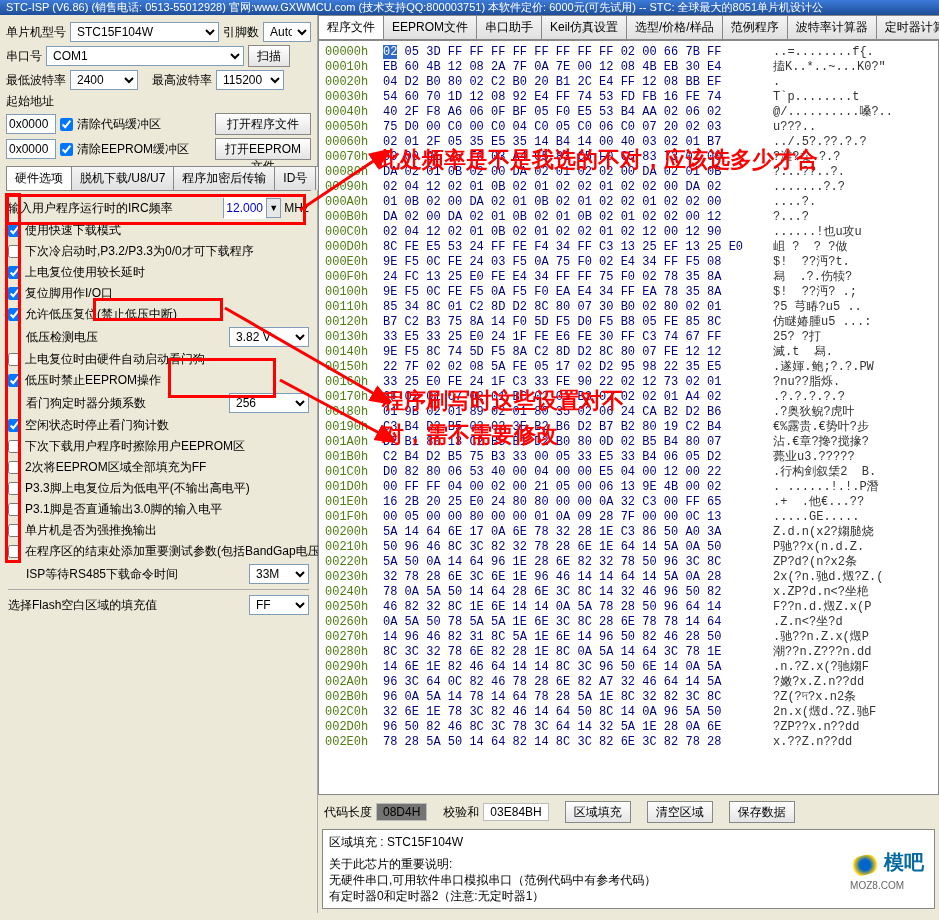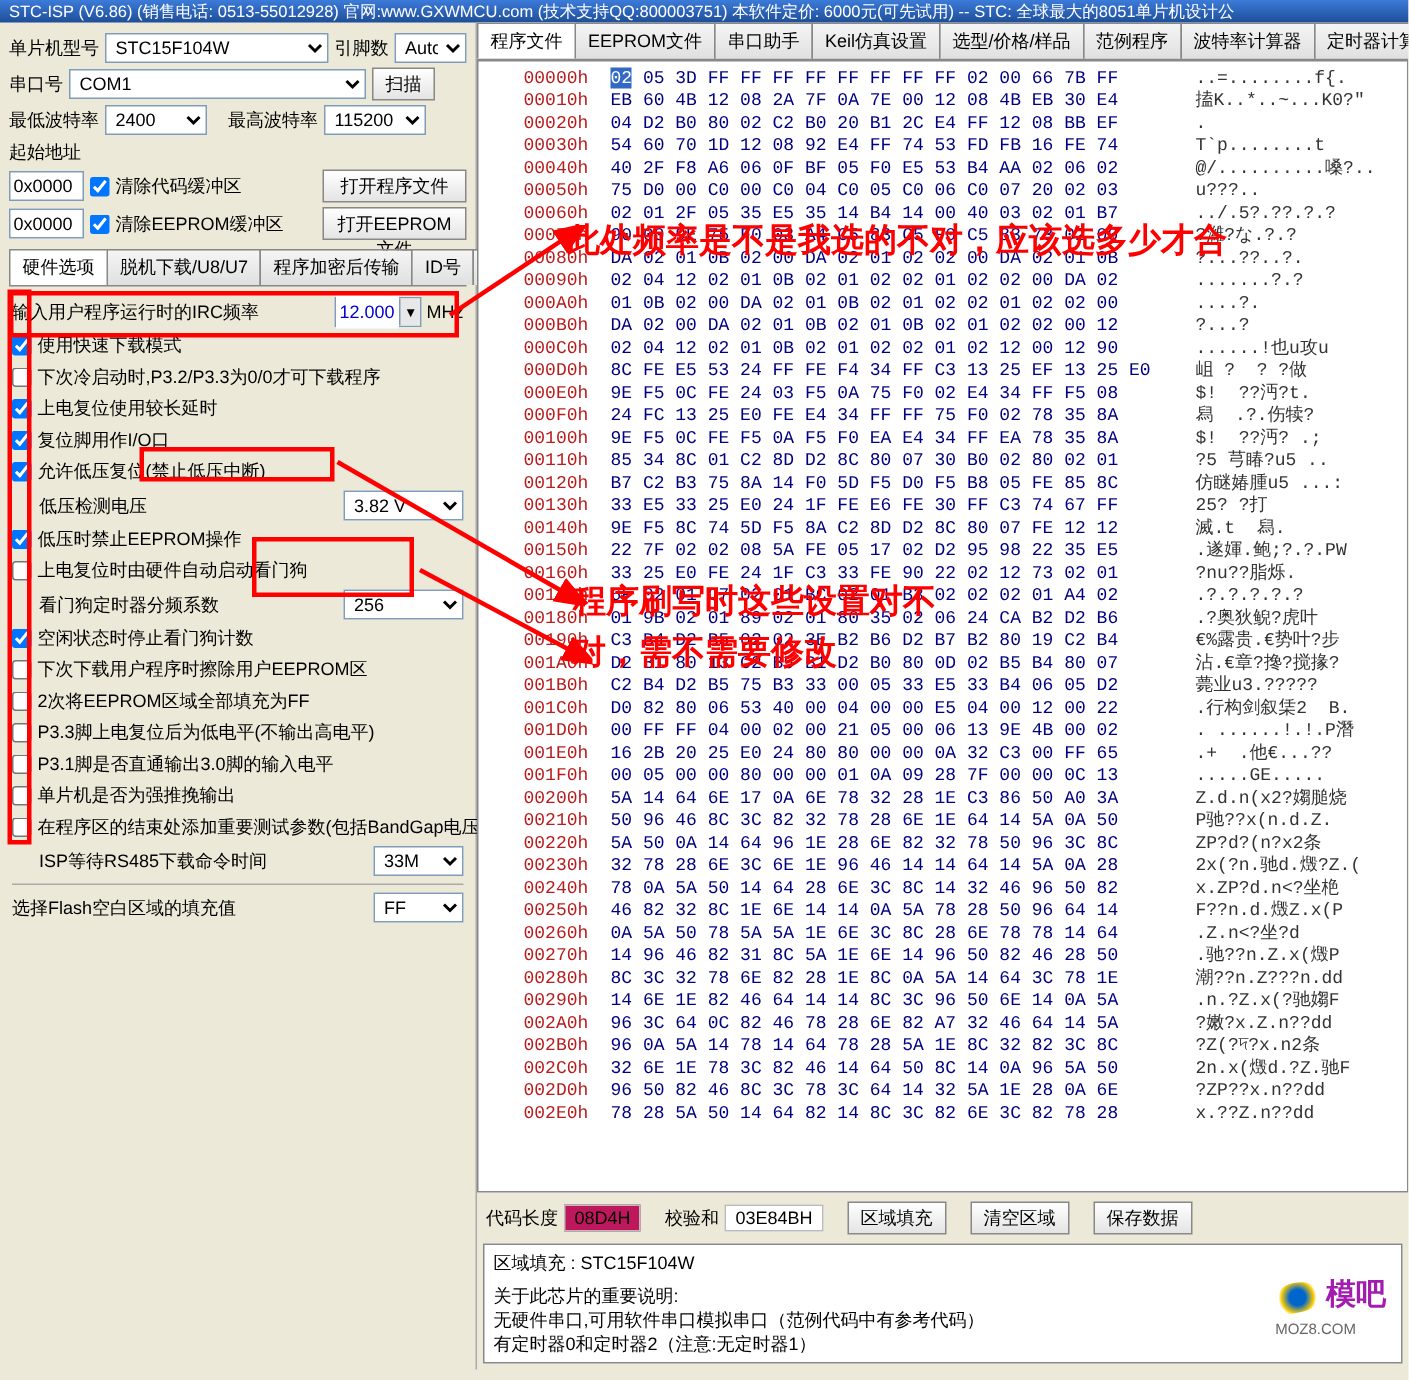--- a/index.html
+++ b/index.html
@@ -17,31 +17,31 @@
 .tabs{display:flex;border-bottom:1px solid #888;font-size:12px;}
 .tab{padding:3px 8px;border:1px solid #888;border-bottom:none;background:linear-gradient(to bottom,#f5f5f5,#e0e0e0);margin-right:-1px;cursor:pointer;white-space:nowrap;}
 .tab.active{background:#fff;position:relative;z-index:1;}
 .options{padding:4px 2px;}
 .opt-row{display:flex;align-items:center;margin:2px 0;padding:1px 0;}
 .opt-row input[type=checkbox]{margin-right:4px;}
 .opt-row label{flex:1;}
 .opt-row select,.opt-row .combo{margin-left:auto;}
 .hex-area{flex:1;background:#fff;border:1px solid #888;font-family:"Courier New",monospace;font-size:12px;padding:4px 6px;overflow:auto;white-space:pre;line-height:15px;position:relative;}
 .hex-line{display:flex;}
-.hex-addr{color:#b91c1c;width:58px;margin-left:24px;}
+.hex-addr{color:#4d7c0f;width:58px;}
 .hex-bytes{color:#000080;width:390px;}
 .hex-bytes .hl{background:#316ac5;color:#fff;}
 .hex-ascii{color:#333;}
 .footer-bar{display:flex;gap:16px;padding:6px;align-items:center;font-size:12px;background:#ece9d8;}
 .footer-label{display:flex;align-items:center;gap:4px;}
 .info-box{border:1px solid #888;background:#fff;padding:4px 6px;font-size:12px;line-height:16px;margin:0 4px 4px 4px;}
 .annot{position:absolute;color:#ff0000;font-weight:bold;font-size:22px;pointer-events:none;font-family:"SimSun","Microsoft YaHei";}
 .red-box{position:absolute;border:3px solid #ff0000;pointer-events:none;}
 .logo{position:absolute;right:15px;bottom:28px;font-size:14px;}
-.logo .moba{font-weight:bold;color:#a21caf;font-size:20px;font-family:Liberation Serif, serif;}
+.logo .moba{font-weight:bold;color:#0369a1;font-size:20px;font-family:Liberation Serif, serif;}
 .logo .site{color:#666;font-size:10px;}
 .logo-bird{display:inline-block;width:30px;height:20px;background:radial-gradient(circle,#0066cc 30%,#ffcc00 60%,transparent 70%);border-radius:50% 50% 50% 0;transform:rotate(-10deg);vertical-align:middle;}
 svg.arrow{position:absolute;pointer-events:none;}
 .combo{display:inline-flex;border:1px solid #7f9db9;background:#fff;height:20px;align-items:center;}
 .combo input{border:none;height:22px;padding:0 2px;width:42px;}
 .combo .dd{width:14px;height:18px;border-left:1px solid #7f9db9;display:flex;align-items:center;justify-content:center;background:#e8e8e8;font-size:9px;}
 </style>
 </head>
 <body>
 
@@ -120,26 +120,26 @@
             <input type="checkbox" checked="" style="">
             <label>允许低压复位(禁止低压中断)</label>
           </div>
         </div>
       <div class="opt-row" style="padding-left:18px">
         <label>低压检测电压</label>
         <select style="width:80px;margin-left:8px"><option>3.82 V</option></select>
       </div>
       <div id="opts-block-2">
           <div class="opt-row">
+            <input type="checkbox" style="">
+            <label>上电复位时由硬件自动启动看门狗</label>
+          </div>
+          <div class="opt-row">
             <input type="checkbox" checked="" style="">
             <label>低压时禁止EEPROM操作</label>
-          </div>
-          <div class="opt-row">
-            <input type="checkbox" style="">
-            <label>上电复位时由硬件自动启动看门狗</label>
           </div>
         </div>
       <div class="opt-row" style="padding-left:18px">
         <label>看门狗定时器分频系数</label>
         <select style="width:80px;margin-left:8px"><option>256</option></select>
       </div>
       <div id="opts-block-3">
           <div class="opt-row">
             <input type="checkbox" checked="" style="">
             <label>空闲状态时停止看门狗计数</label>
@@ -189,21 +189,21 @@
         <div class="tab">Keil仿真设置</div>
         <div class="tab">选型/价格/样品</div>
         <div class="tab">范例程序</div>
         <div class="tab">波特率计算器</div>
         <div class="tab">定时器计算器</div>
       </div>
     <div class="hex-area" id="hex-area"><div class="hex-line"><span class="hex-addr">00000h</span>  <span class="hex-bytes"><span class="hl">02</span> 05 3D FF FF FF FF FF FF FF FF 02 00 66 7B FF</span>   <span class="hex-ascii">..=........f{.</span></div><div class="hex-line"><span class="hex-addr">00010h</span>  <span class="hex-bytes">EB 60 4B 12 08 2A 7F 0A 7E 00 12 08 4B EB 30 E4</span>   <span class="hex-ascii">搕K..*..~...K0?"</span></div><div class="hex-line"><span class="hex-addr">00020h</span>  <span class="hex-bytes">04 D2 B0 80 02 C2 B0 20 B1 2C E4 FF 12 08 BB EF</span>   <span class="hex-ascii">.</span></div><div class="hex-line"><span class="hex-addr">00030h</span>  <span class="hex-bytes">54 60 70 1D 12 08 92 E4 FF 74 53 FD FB 16 FE 74</span>   <span class="hex-ascii">T`p........t</span></div><div class="hex-line"><span class="hex-addr">00040h</span>  <span class="hex-bytes">40 2F F8 A6 06 0F BF 05 F0 E5 53 B4 AA 02 06 02</span>   <span class="hex-ascii">@/..........嗓?..</span></div><div class="hex-line"><span class="hex-addr">00050h</span>  <span class="hex-bytes">75 D0 00 C0 00 C0 04 C0 05 C0 06 C0 07 20 02 03</span>   <span class="hex-ascii">u???..</span></div><div class="hex-line"><span class="hex-addr">00060h</span>  <span class="hex-bytes">02 01 2F 05 35 E5 35 14 B4 14 00 40 03 02 01 B7</span>   <span class="hex-ascii">../.5?.??.?.?</span></div><div class="hex-line"><span class="hex-addr">00070h</span>  <span class="hex-bytes">90 00 9E 75 F0 03 A4 C5 83 C5 F0 C5 83 73 02 00</span>   <span class="hex-ascii">?濰?な.?.?</span></div><div class="hex-line"><span class="hex-addr">00080h</span>  <span class="hex-bytes">DA 02 01 0B 02 00 DA 02 01 02 02 00 DA 02 01 0B</span>   <span class="hex-ascii">?...??..?.</span></div><div class="hex-line"><span class="hex-addr">00090h</span>  <span class="hex-bytes">02 04 12 02 01 0B 02 01 02 02 01 02 02 00 DA 02</span>   <span class="hex-ascii">.......?.?</span></div><div class="hex-line"><span class="hex-addr">000A0h</span>  <span class="hex-bytes">01 0B 02 00 DA 02 01 0B 02 01 02 02 01 02 02 00</span>   <span class="hex-ascii">....?.</span></div><div class="hex-line"><span class="hex-addr">000B0h</span>  <span class="hex-bytes">DA 02 00 DA 02 01 0B 02 01 0B 02 01 02 02 00 12</span>   <span class="hex-ascii">?...?</span></div><div class="hex-line"><span class="hex-addr">000C0h</span>  <span class="hex-bytes">02 04 12 02 01 0B 02 01 02 02 01 02 12 00 12 90</span>   <span class="hex-ascii">......!也u攻u</span></div><div class="hex-line"><span class="hex-addr">000D0h</span>  <span class="hex-bytes">8C FE E5 53 24 FF FE F4 34 FF C3 13 25 EF 13 25 E0</span>   <span class="hex-ascii">岨 ?  ? ?做</span></div><div class="hex-line"><span class="hex-addr">000E0h</span>  <span class="hex-bytes">9E F5 0C FE 24 03 F5 0A 75 F0 02 E4 34 FF F5 08</span>   <span class="hex-ascii">$!  ??沔?t.</span></div><div class="hex-line"><span class="hex-addr">000F0h</span>  <span class="hex-bytes">24 FC 13 25 E0 FE E4 34 FF FF 75 F0 02 78 35 8A</span>   <span class="hex-ascii">舄  .?.伤犊?</span></div><div class="hex-line"><span class="hex-addr">00100h</span>  <span class="hex-bytes">9E F5 0C FE F5 0A F5 F0 EA E4 34 FF EA 78 35 8A</span>   <span class="hex-ascii">$!  ??沔? .;</span></div><div class="hex-line"><span class="hex-addr">00110h</span>  <span class="hex-bytes">85 34 8C 01 C2 8D D2 8C 80 07 30 B0 02 80 02 01</span>   <span class="hex-ascii">?5 芎睶?u5 ..</span></div><div class="hex-line"><span class="hex-addr">00120h</span>  <span class="hex-bytes">B7 C2 B3 75 8A 14 F0 5D F5 D0 F5 B8 05 FE 85 8C</span>   <span class="hex-ascii">仿瞇媋腫u5 ...:</span></div><div class="hex-line"><span class="hex-addr">00130h</span>  <span class="hex-bytes">33 E5 33 25 E0 24 1F FE E6 FE 30 FF C3 74 67 FF</span>   <span class="hex-ascii">25? ?打</span></div><div class="hex-line"><span class="hex-addr">00140h</span>  <span class="hex-bytes">9E F5 8C 74 5D F5 8A C2 8D D2 8C 80 07 FE 12 12</span>   <span class="hex-ascii">滅.t  舄.</span></div><div class="hex-line"><span class="hex-addr">00150h</span>  <span class="hex-bytes">22 7F 02 02 08 5A FE 05 17 02 D2 95 98 22 35 E5</span>   <span class="hex-ascii">.遂媈.鲍;?.?.PW</span></div><div class="hex-line"><span class="hex-addr">00160h</span>  <span class="hex-bytes">33 25 E0 FE 24 1F C3 33 FE 90 22 02 12 73 02 01</span>   <span class="hex-ascii">?nu??脂烁.</span></div><div class="hex-line"><span class="hex-addr">00170h</span>  <span class="hex-bytes">6F 02 01 C7 02 01 BC 02 01 B3 02 02 02 01 A4 02</span>   <span class="hex-ascii">.?.?.?.?.?</span></div><div class="hex-line"><span class="hex-addr">00180h</span>  <span class="hex-bytes">01 9B 02 01 89 02 01 80 35 02 06 24 CA B2 D2 B6</span>   <span class="hex-ascii">.?奥狄鲵?虎叶</span></div><div class="hex-line"><span class="hex-addr">00190h</span>  <span class="hex-bytes">C3 B4 D2 B5 02 02 3E B2 B6 D2 B7 B2 80 19 C2 B4</span>   <span class="hex-ascii">€%露贵.€势叶?步</span></div><div class="hex-line"><span class="hex-addr">001A0h</span>  <span class="hex-bytes">D2 B1 80 13 C2 B5 B1 D2 B0 80 0D 02 B5 B4 80 07</span>   <span class="hex-ascii">沾.€章?搀?搅掾?</span></div><div class="hex-line"><span class="hex-addr">001B0h</span>  <span class="hex-bytes">C2 B4 D2 B5 75 B3 33 00 05 33 E5 33 B4 06 05 D2</span>   <span class="hex-ascii">薨业u3.?????</span></div><div class="hex-line"><span class="hex-addr">001C0h</span>  <span class="hex-bytes">D0 82 80 06 53 40 00 04 00 00 E5 04 00 12 00 22</span>   <span class="hex-ascii">.行构剑叙栠2  B.</span></div><div class="hex-line"><span class="hex-addr">001D0h</span>  <span class="hex-bytes">00 FF FF 04 00 02 00 21 05 00 06 13 9E 4B 00 02</span>   <span class="hex-ascii">. ......!.!.P潛</span></div><div class="hex-line"><span class="hex-addr">001E0h</span>  <span class="hex-bytes">16 2B 20 25 E0 24 80 80 00 00 0A 32 C3 00 FF 65</span>   <span class="hex-ascii">.+  .他€...??</span></div><div class="hex-line"><span class="hex-addr">001F0h</span>  <span class="hex-bytes">00 05 00 00 80 00 00 01 0A 09 28 7F 00 00 0C 13</span>   <span class="hex-ascii">.....GE.....</span></div><div class="hex-line"><span class="hex-addr">00200h</span>  <span class="hex-bytes">5A 14 64 6E 17 0A 6E 78 32 28 1E C3 86 50 A0 3A</span>   <span class="hex-ascii">Z.d.n(x2?媰膇烧</span></div><div class="hex-line"><span class="hex-addr">00210h</span>  <span class="hex-bytes">50 96 46 8C 3C 82 32 78 28 6E 1E 64 14 5A 0A 50</span>   <span class="hex-ascii">P驰??x(n.d.Z.</span></div><div class="hex-line"><span class="hex-addr">00220h</span>  <span class="hex-bytes">5A 50 0A 14 64 96 1E 28 6E 82 32 78 50 96 3C 8C</span>   <span class="hex-ascii">ZP?d?(n?x2条</span></div><div class="hex-line"><span class="hex-addr">00230h</span>  <span class="hex-bytes">32 78 28 6E 3C 6E 1E 96 46 14 14 64 14 5A 0A 28</span>   <span class="hex-ascii">2x(?n.驰d.燬?Z.(</span></div><div class="hex-line"><span class="hex-addr">00240h</span>  <span class="hex-bytes">78 0A 5A 50 14 64 28 6E 3C 8C 14 32 46 96 50 82</span>   <span class="hex-ascii">x.ZP?d.n&lt;?坐栬</span></div><div class="hex-line"><span class="hex-addr">00250h</span>  <span class="hex-bytes">46 82 32 8C 1E 6E 14 14 0A 5A 78 28 50 96 64 14</span>   <span class="hex-ascii">F??n.d.燬Z.x(P</span></div><div class="hex-line"><span class="hex-addr">00260h</span>  <span class="hex-bytes">0A 5A 50 78 5A 5A 1E 6E 3C 8C 28 6E 78 78 14 64</span>   <span class="hex-ascii">.Z.n&lt;?坐?d</span></div><div class="hex-line"><span class="hex-addr">00270h</span>  <span class="hex-bytes">14 96 46 82 31 8C 5A 1E 6E 14 96 50 82 46 28 50</span>   <span class="hex-ascii">.驰??n.Z.x(燬P</span></div><div class="hex-line"><span class="hex-addr">00280h</span>  <span class="hex-bytes">8C 3C 32 78 6E 82 28 1E 8C 0A 5A 14 64 3C 78 1E</span>   <span class="hex-ascii">潮??n.Z???n.dd</span></div><div class="hex-line"><span class="hex-addr">00290h</span>  <span class="hex-bytes">14 6E 1E 82 46 64 14 14 8C 3C 96 50 6E 14 0A 5A</span>   <span class="hex-ascii">.n.?Z.x(?驰媰F</span></div><div class="hex-line"><span class="hex-addr">002A0h</span>  <span class="hex-bytes">96 3C 64 0C 82 46 78 28 6E 82 A7 32 46 64 14 5A</span>   <span class="hex-ascii">?嫩?x.Z.n??dd</span></div><div class="hex-line"><span class="hex-addr">002B0h</span>  <span class="hex-bytes">96 0A 5A 14 78 14 64 78 28 5A 1E 8C 32 82 3C 8C</span>   <span class="hex-ascii">?Z(?দ?x.n2条</span></div><div class="hex-line"><span class="hex-addr">002C0h</span>  <span class="hex-bytes">32 6E 1E 78 3C 82 46 14 64 50 8C 14 0A 96 5A 50</span>   <span class="hex-ascii">2n.x(燬d.?Z.驰F</span></div><div class="hex-line"><span class="hex-addr">002D0h</span>  <span class="hex-bytes">96 50 82 46 8C 3C 78 3C 64 14 32 5A 1E 28 0A 6E</span>   <span class="hex-ascii">?ZP??x.n??dd</span></div><div class="hex-line"><span class="hex-addr">002E0h</span>  <span class="hex-bytes">78 28 5A 50 14 64 82 14 8C 3C 82 6E 3C 82 78 28</span>   <span class="hex-ascii">x.??Z.n??dd</span></div></div>
     <div class="footer-bar">
       <span class="footer-label">
           <span>代码长度</span> 
-          <span style="border:1px solid #bbb;background:#be185d;padding:1px 6px">08D4H</span>
+          <span style="border:1px solid #bbb;background:#737373;padding:1px 6px">08D4H</span>
         </span>
       <span class="footer-label">
           <span>校验和</span> 
           <span style="border:1px solid #bbb;background:#fff;padding:1px 6px">03E84BH</span>
         </span>
       <button class="btn">区域填充</button>
       <button class="btn">清空区域</button>
       <button class="btn">保存数据</button>
     </div>
     <div class="info-box">

